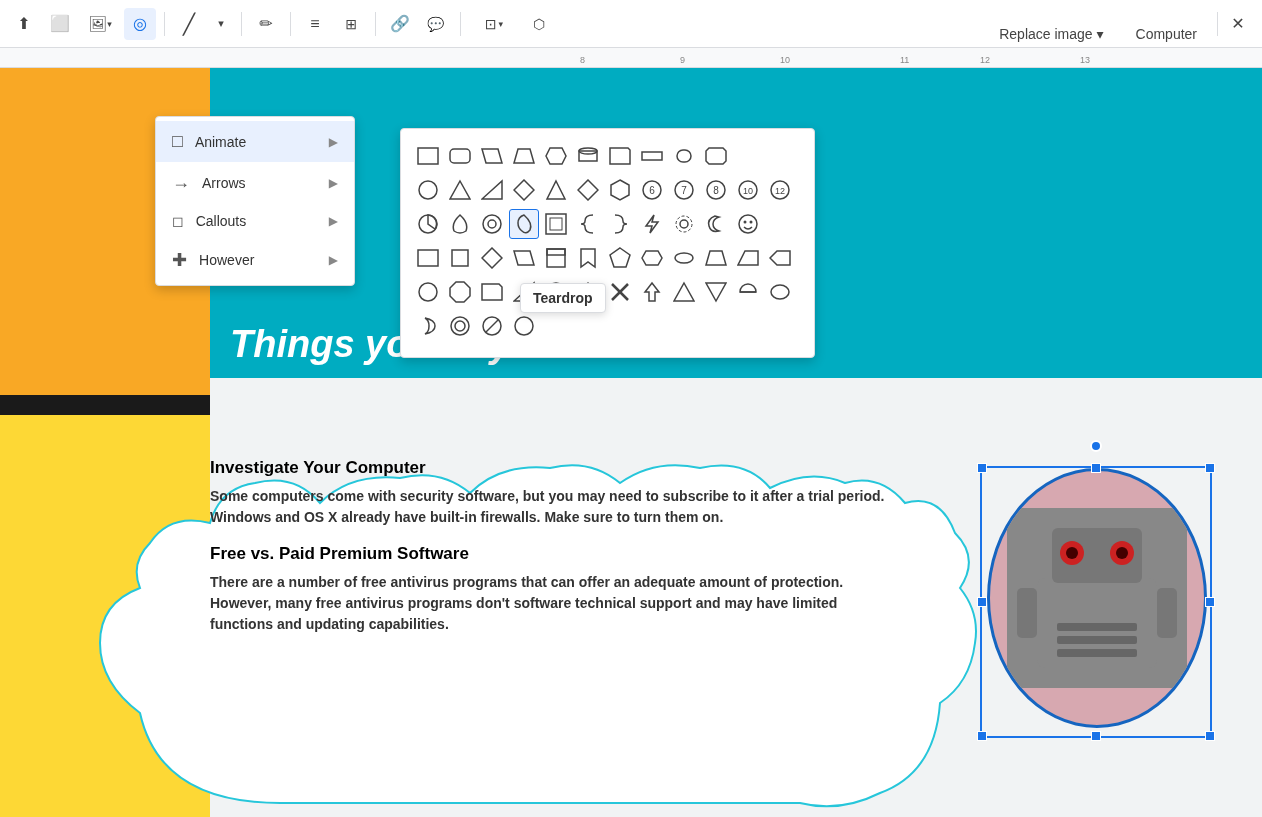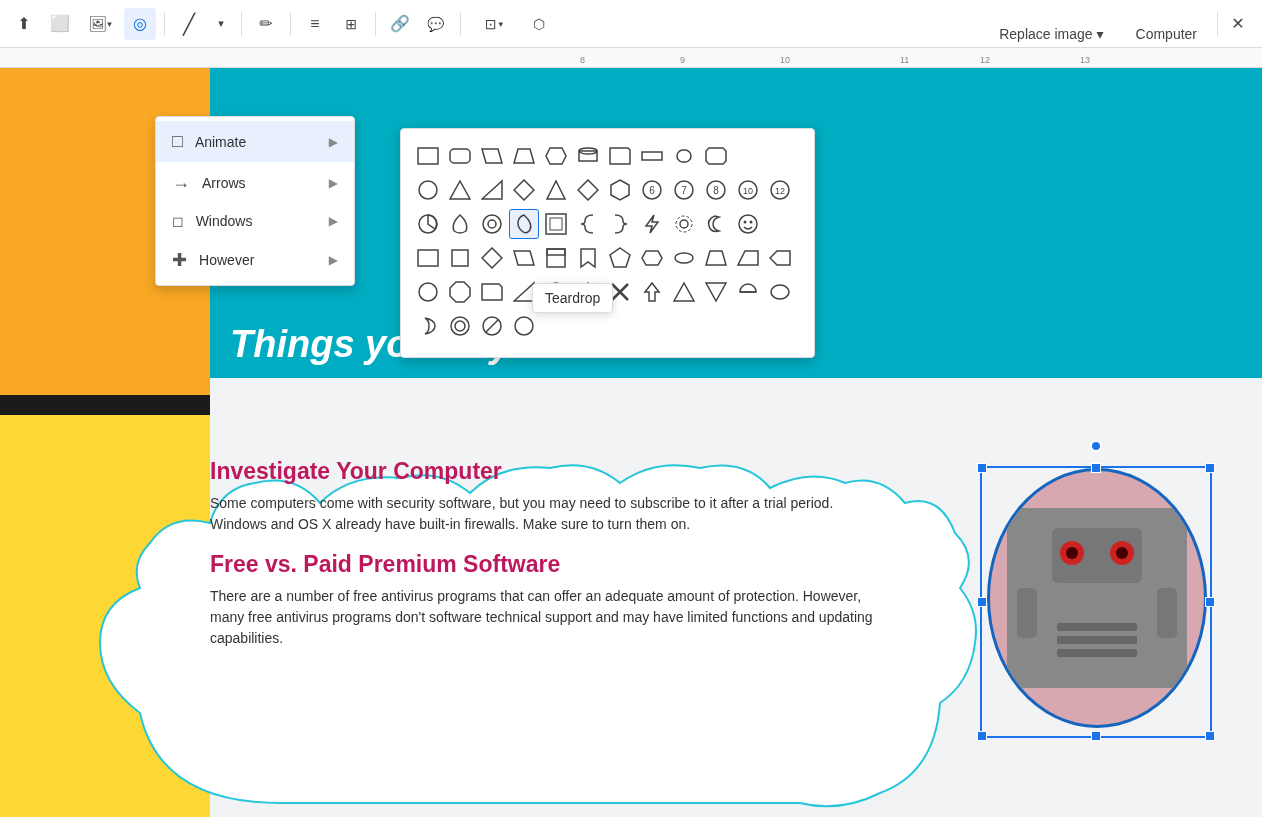--- a/index.html
+++ b/index.html
@@ -105,29 +105,30 @@
       background: #00acc1;
     }
 
     .slide-body {
       position: absolute;
       top: 390px;
       left: 210px;
       width: 680px;
     }
     .slide-body h2 {
-      font-size: 23px;
+      font-size: 17px;
       margin-bottom: 8px;
-      color: #be185d;
+      color: #000000;
     }
     .slide-body p {
       font-size: 14px;
       color: #333;
       line-height: 1.5;
       margin-bottom: 16px;
+      font-weight: bold;
     }
 
     
     .robot-img {
       position: absolute;
       top: 400px;
       right: 55px;
       width: 220px;
       height: 260px;
       border-radius: 50%;
@@ -420,21 +421,21 @@
         <span>Animate</span>
         <span class="menu-arrow">▶</span>
       </div>
       <div class="shapes-menu-item">
         <span class="menu-icon">→</span>
         <span>Arrows</span>
         <span class="menu-arrow">▶</span>
       </div>
       <div class="shapes-menu-item">
         <span class="menu-icon" style="font-size:14px;">◻</span>
-        <span>Windows</span>
+        <span>Callouts</span>
         <span class="menu-arrow">▶</span>
       </div>
       <div class="shapes-menu-item">
         <span class="menu-icon">✚</span>
         <span>However</span>
         <span class="menu-arrow">▶</span>
       </div>
     </div>
 
     <div class="shape-picker">
@@ -777,18 +778,18 @@
             </svg>
           </div>
         <div class="shape-cell">
             <svg width="22" height="22">
               <circle cx="11" cy="11" r="9" fill="none" stroke="#444" stroke-width="1.5"></circle>
             </svg>
           </div>
       </div>
     </div>
 
-    <div class="tooltip" style="left: 532px; top: 215px;">
+    <div class="tooltip" style="left: 520px; top: 215px; font-weight: bold;">
       <span>Teardrop</span>
     </div>
 
   </div>
 </div>
 
 </body></html>

